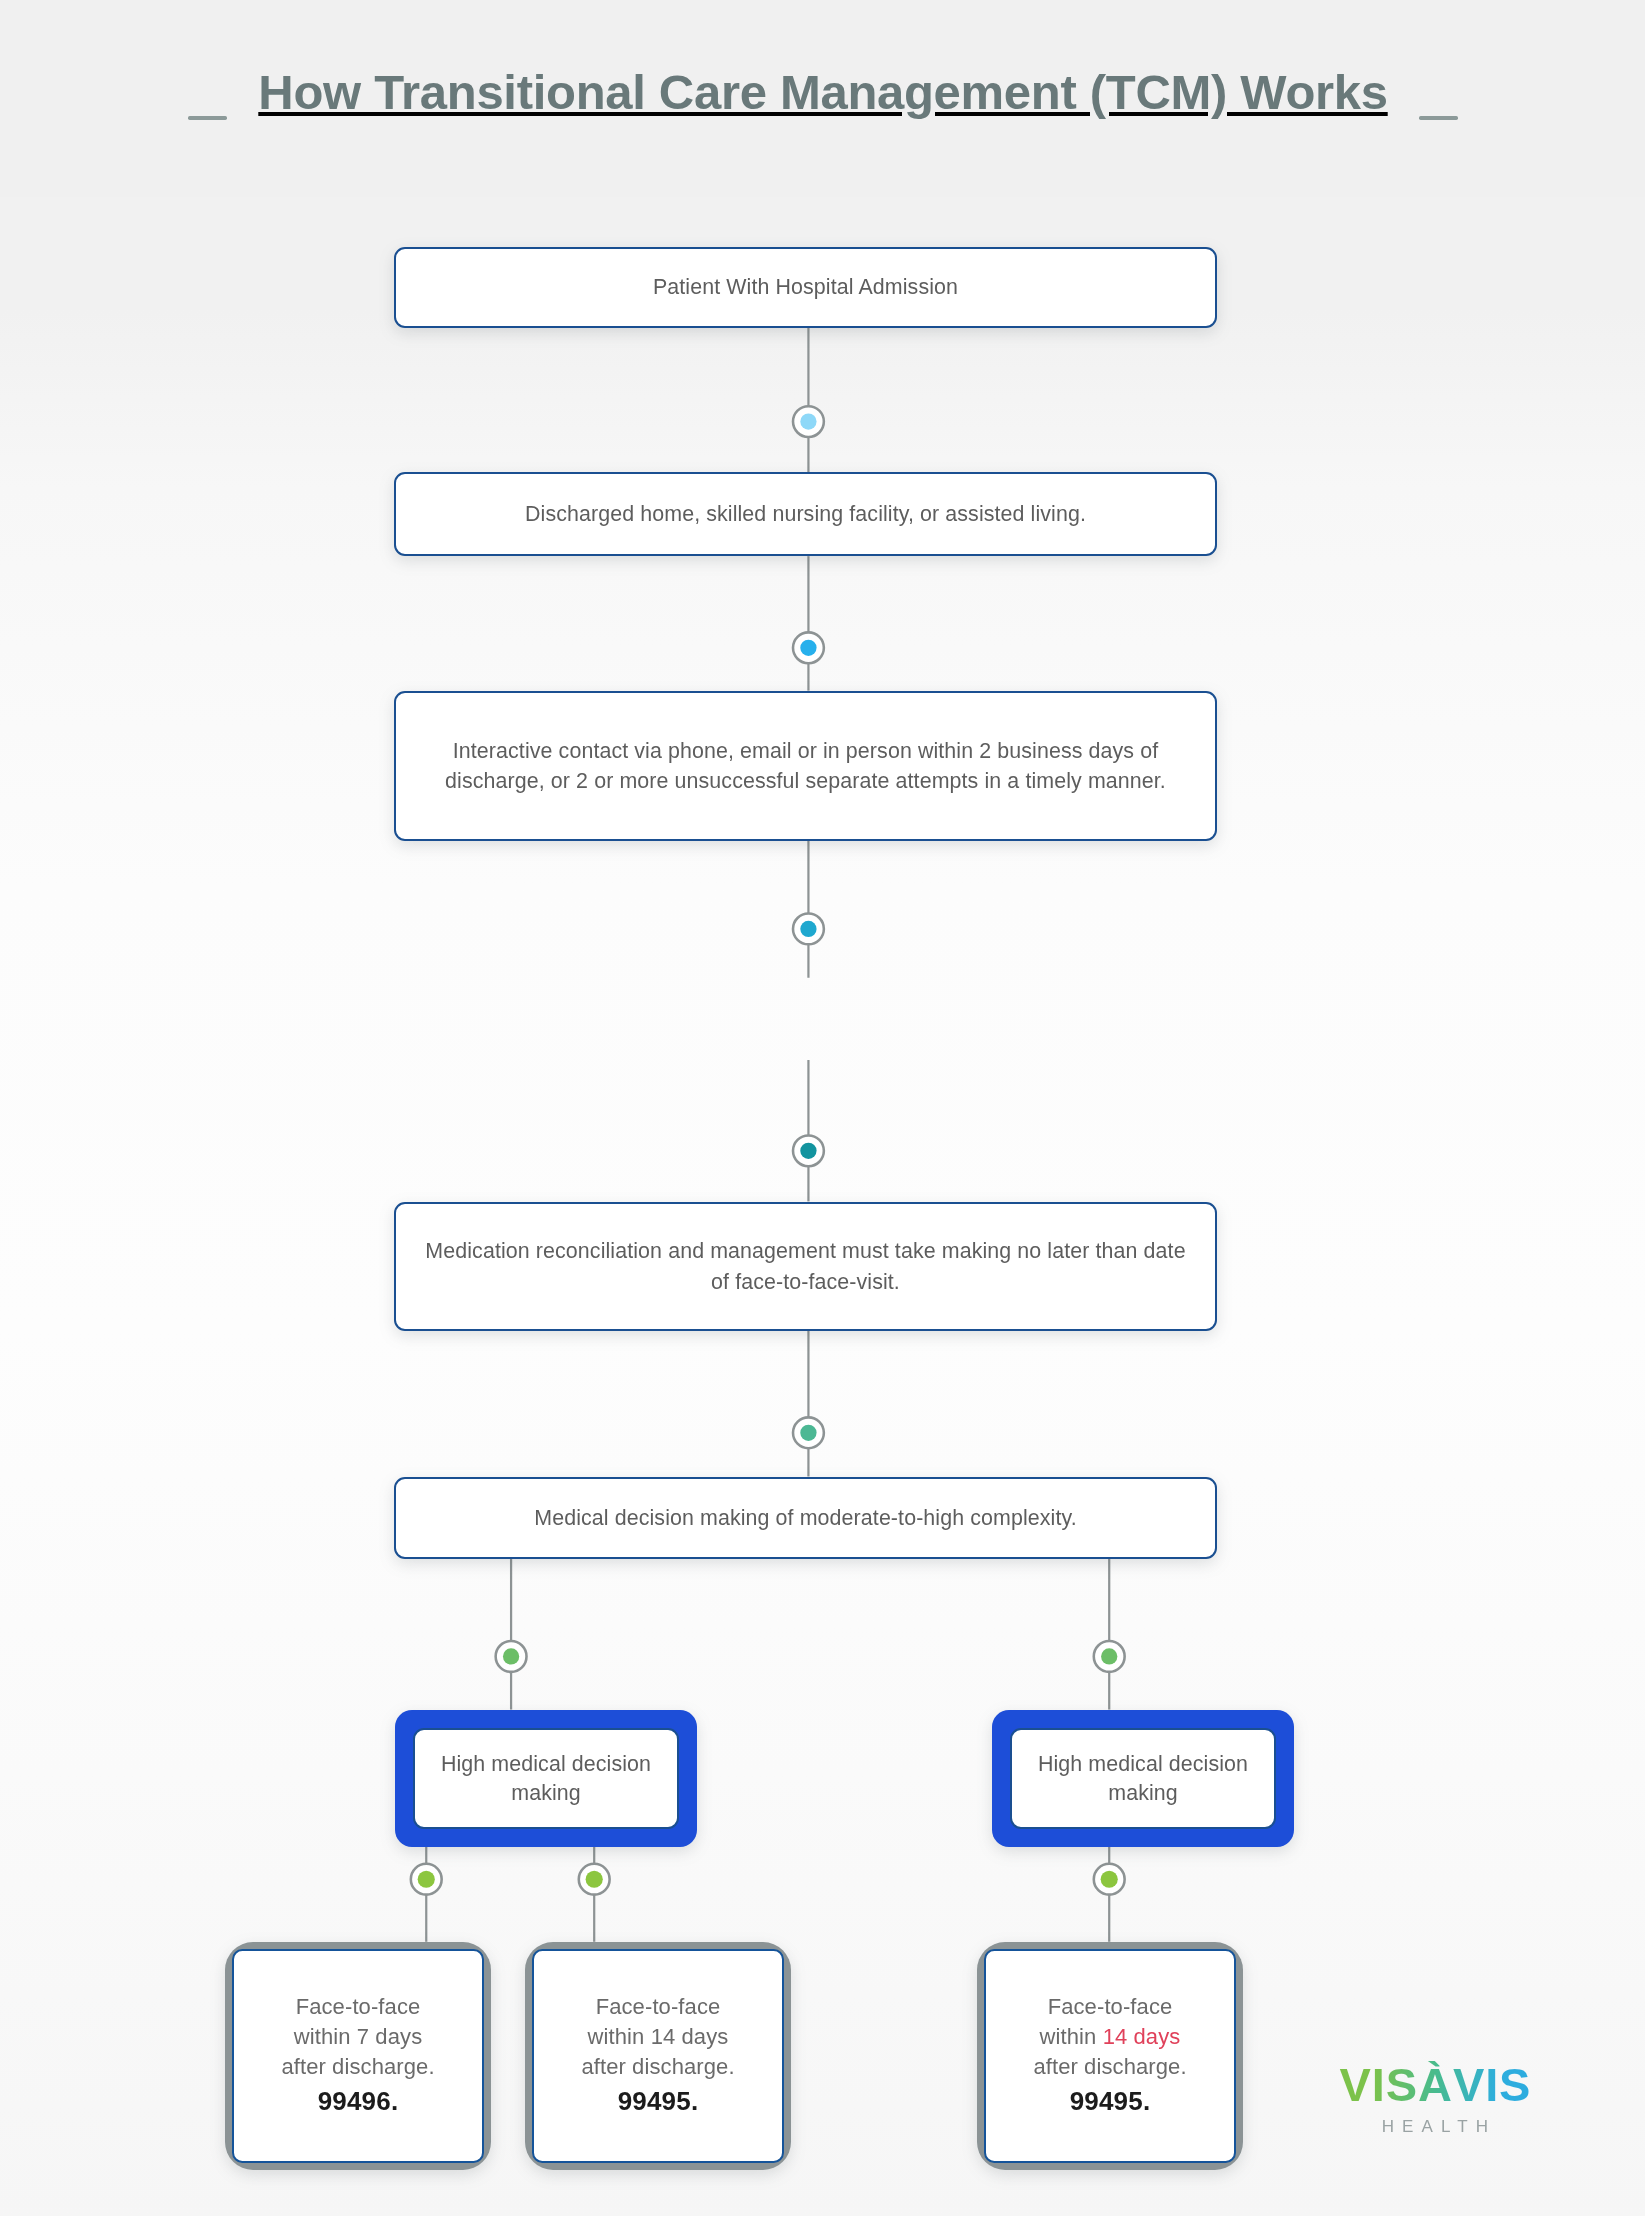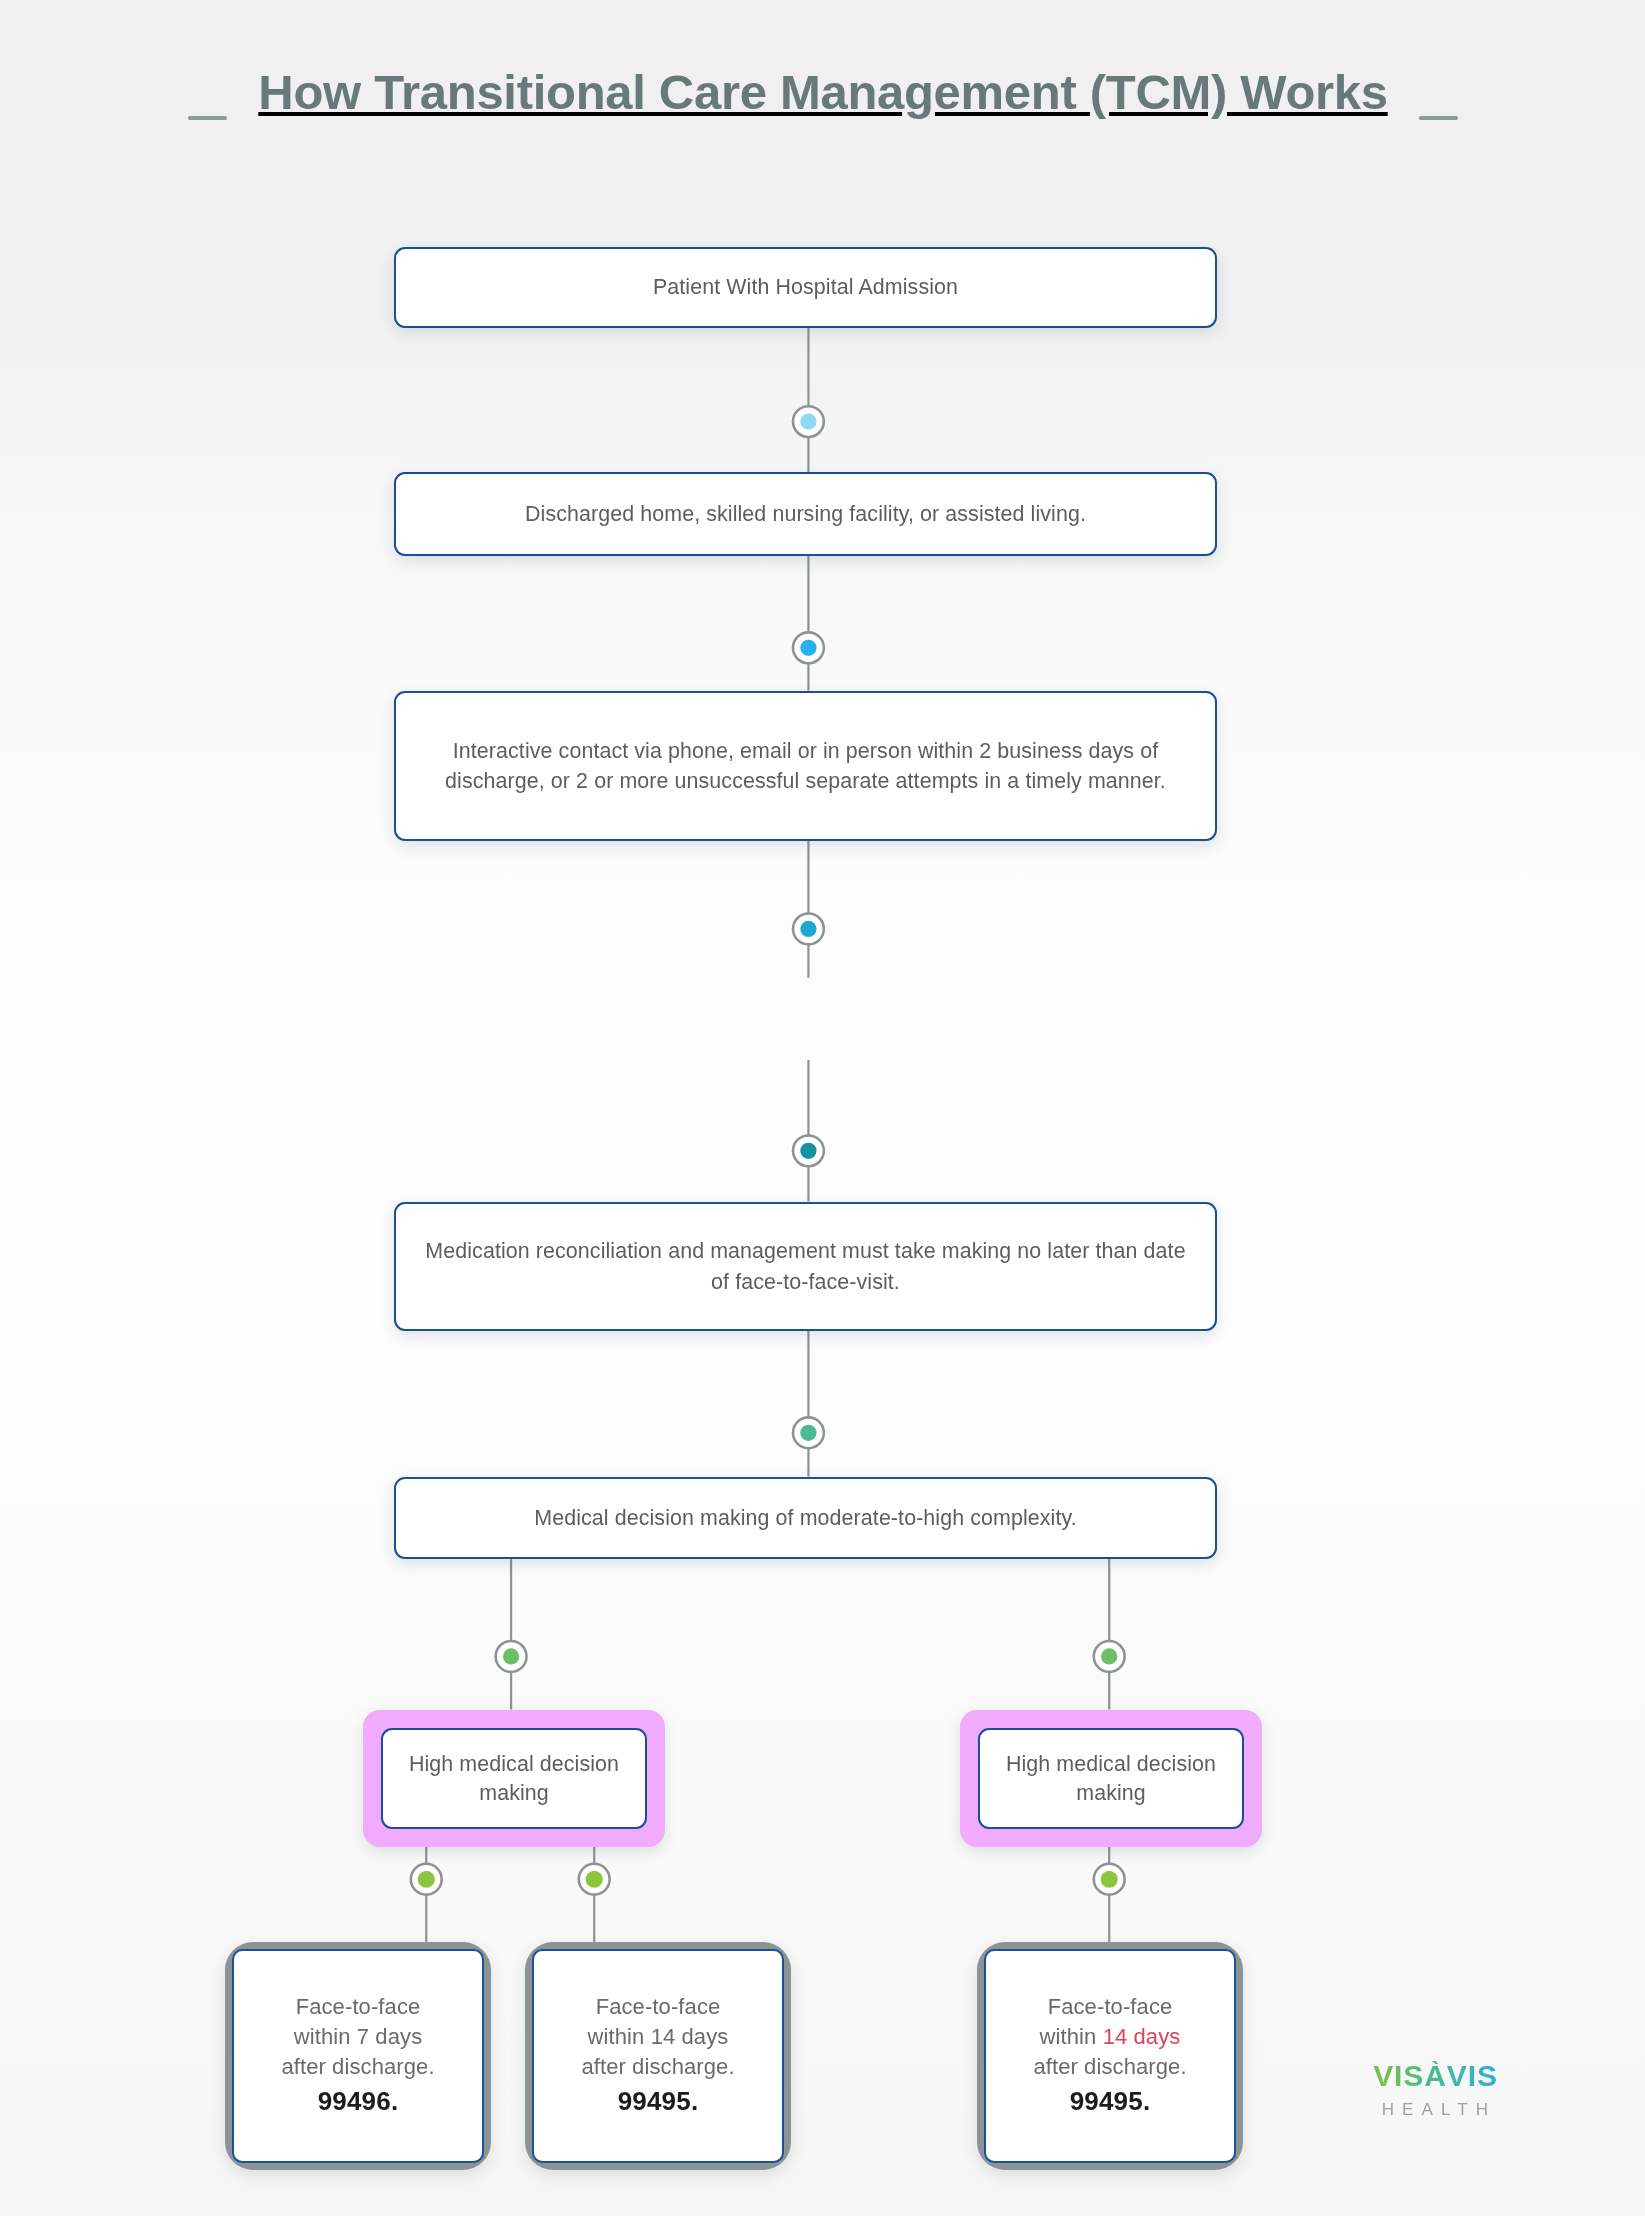--- a/index.html
+++ b/index.html
@@ -110,23 +110,24 @@
   #node-5 { top: 1202px; height: 129px; }
   #node-6 { top: 1477px; height: 82px; }
 
   #node-3 .txt, #node-5 .txt { line-height: 1.42; }
 
   
   .hm-node {
     width: 302px;
     height: 137px;
     top: 1710px;
-    background: #f0abfc;
+    background: #1d4ed8;
     border-radius: 17px;
     padding: 18px;
+    margin-left: 32px;
   }
   .hm-node > .inner { border-radius: 11px; padding: 3.4px 10.3px; }
   #hm-left  { left: 363px; }
   #hm-right { left: 960px; }
 
   
   .cpt-node {
     width: 266px;
     height: 228px;
     top: 1942px;
@@ -162,21 +163,21 @@
   
   #logo {
     position: absolute;
     left: 1307px;
     top: 2061px;
     width: 257px;
     text-align: center;
     user-select: none;
   }
   #logo-word {
-    font-size: 30px;
+    font-size: 47px;
     font-weight: 600;
     letter-spacing: 0.9px;
     line-height: 1;
     background: linear-gradient(95deg, #7cc24a 0%, #7cc24a 26%, #48bb8e 50%, #2eaede 74%, #2aa9e0 100%);
     -webkit-background-clip: text;
     background-clip: text;
     color: transparent;
     -webkit-text-fill-color: transparent;
     white-space: nowrap;
   }

